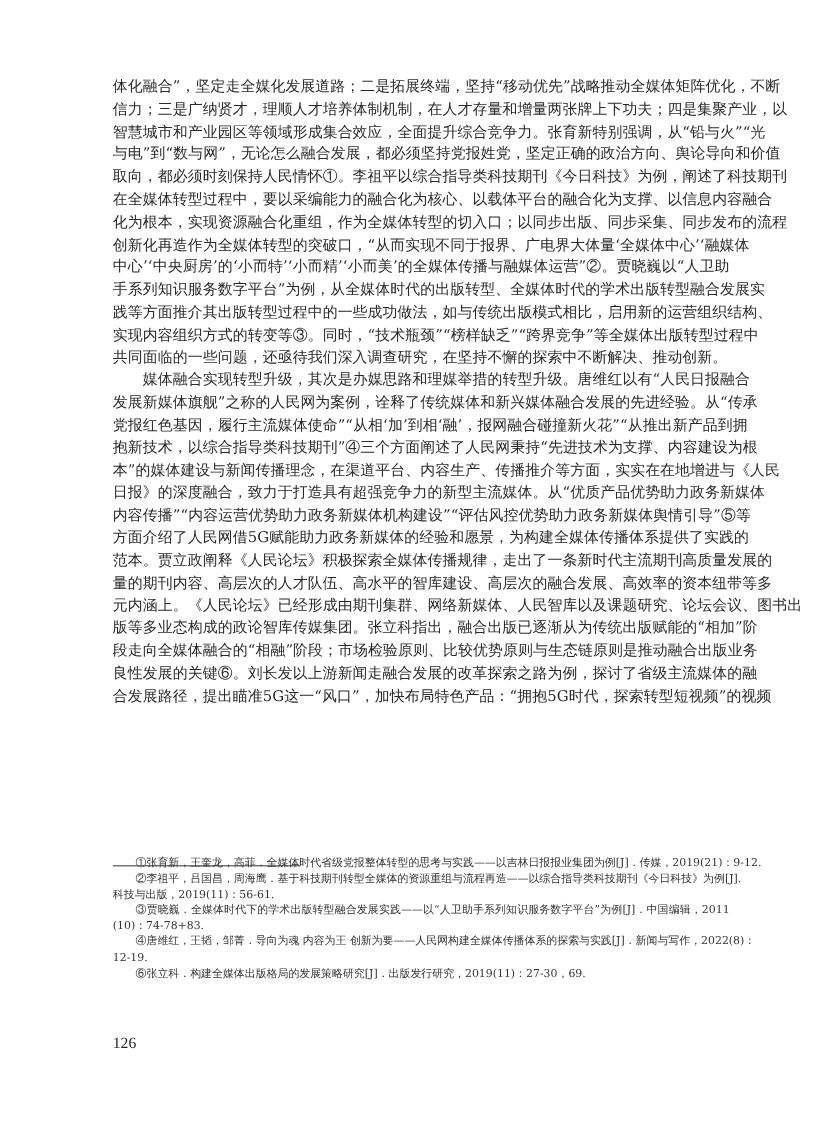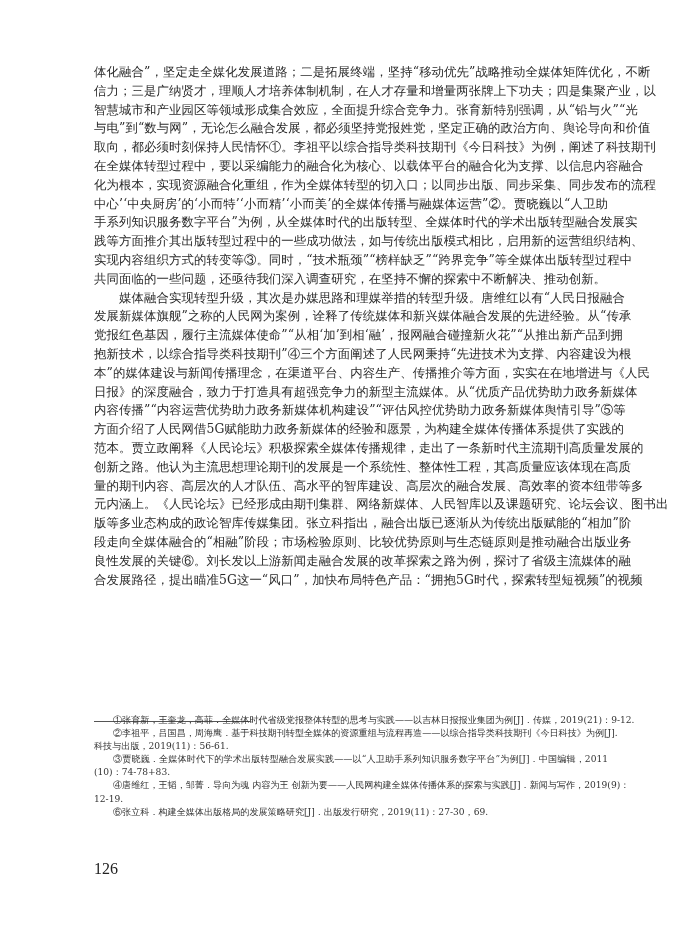--- a/index.html
+++ b/index.html
@@ -9,66 +9,66 @@
   .body-text { position:absolute; left:94px; top:63px; width:514px; }
   .line { height:18.8px; line-height:18.8px; font-size:12.4px; white-space:nowrap;
           text-align:justify; text-align-last:justify; letter-spacing:0.1px; }
   .line.last { text-align-last:left; }
   .line.indent { padding-left:25px; }
   .divider { position:absolute; left:94px; top:721px; width:156px; height:0; border-top:0.8px solid #555; }
   .footnotes { position:absolute; left:94px; top:714px; width:514px; }
   .fn { height:13.1px; line-height:13.1px; font-size:9.1px; white-space:nowrap; color:#333; }
   .fn.indent { padding-left:19px; }
   .fn.just { text-align:justify; text-align-last:justify; }
-  .page-number { position:absolute; left:94px; top:862px; font-size:16px; line-height:14px;
+  .page-number { position:absolute; left:94px; top:862px; font-size:13px; line-height:14px;
                  font-family:"Liberation Serif","DejaVu Serif",serif; color:#222; }
 </style>
 </head>
 <body>
 
 <div class="page">
 
   <div class="body-text">
     <div class="line">体化融合”，坚定走全媒化发展道路；二是拓展终端，坚持“移动优先”战略推动全媒体矩阵优化，不断</div>
     <div class="line">信力；三是广纳贤才，理顺人才培养体制机制，在人才存量和增量两张牌上下功夫；四是集聚产业，以</div>
     <div class="line">智慧城市和产业园区等领域形成集合效应，全面提升综合竞争力。张育新特别强调，从“铅与火”“光</div>
     <div class="line">与电”到“数与网”，无论怎么融合发展，都必须坚持党报姓党，坚定正确的政治方向、舆论导向和价值</div>
     <div class="line">取向，都必须时刻保持人民情怀①。李祖平以综合指导类科技期刊《今日科技》为例，阐述了科技期刊</div>
     <div class="line">在全媒体转型过程中，要以采编能力的融合化为核心、以载体平台的融合化为支撑、以信息内容融合</div>
     <div class="line">化为根本，实现资源融合化重组，作为全媒体转型的切入口；以同步出版、同步采集、同步发布的流程</div>
+    <div class="line">创新化再造作为全媒体转型的突破口，“从而实现不同于报界、广电界大体量‘全媒体中心’‘融媒体</div>
     <div class="line">中心’‘中央厨房’的‘小而特’‘小而精’‘小而美’的全媒体传播与融媒体运营”②。贾晓巍以“人卫助</div>
     <div class="line">手系列知识服务数字平台”为例，从全媒体时代的出版转型、全媒体时代的学术出版转型融合发展实</div>
     <div class="line">践等方面推介其出版转型过程中的一些成功做法，如与传统出版模式相比，启用新的运营组织结构、</div>
     <div class="line">实现内容组织方式的转变等③。同时，“技术瓶颈”“榜样缺乏”“跨界竞争”等全媒体出版转型过程中</div>
     <div class="line last">共同面临的一些问题，还亟待我们深入调查研究，在坚持不懈的探索中不断解决、推动创新。</div>
     <div class="line indent">媒体融合实现转型升级，其次是办媒思路和理媒举措的转型升级。唐维红以有“人民日报融合</div>
     <div class="line">发展新媒体旗舰”之称的人民网为案例，诠释了传统媒体和新兴媒体融合发展的先进经验。从“传承</div>
     <div class="line">党报红色基因，履行主流媒体使命”“从相‘加’到相‘融’，报网融合碰撞新火花”“从推出新产品到拥</div>
     <div class="line">抱新技术，以综合指导类科技期刊”④三个方面阐述了人民网秉持“先进技术为支撑、内容建设为根</div>
     <div class="line">本”的媒体建设与新闻传播理念，在渠道平台、内容生产、传播推介等方面，实实在在地增进与《人民</div>
     <div class="line">日报》的深度融合，致力于打造具有超强竞争力的新型主流媒体。从“优质产品优势助力政务新媒体</div>
     <div class="line">内容传播”“内容运营优势助力政务新媒体机构建设”“评估风控优势助力政务新媒体舆情引导”⑤等</div>
     <div class="line">方面介绍了人民网借5G赋能助力政务新媒体的经验和愿景，为构建全媒体传播体系提供了实践的</div>
     <div class="line">范本。贾立政阐释《人民论坛》积极探索全媒体传播规律，走出了一条新时代主流期刊高质量发展的</div>
-    <div class="line">创新之路。他认为主流思想理论期刊的发展是一个系统性、整体性工程，其高质量应该体现在高质</div>
     <div class="line">量的期刊内容、高层次的人才队伍、高水平的智库建设、高层次的融合发展、高效率的资本纽带等多</div>
     <div class="line">元内涵上。《人民论坛》已经形成由期刊集群、网络新媒体、人民智库以及课题研究、论坛会议、图书出</div>
     <div class="line">版等多业态构成的政论智库传媒集团。张立科指出，融合出版已逐渐从为传统出版赋能的“相加”阶</div>
     <div class="line">段走向全媒体融合的“相融”阶段；市场检验原则、比较优势原则与生态链原则是推动融合出版业务</div>
     <div class="line">良性发展的关键⑥。刘长发以上游新闻走融合发展的改革探索之路为例，探讨了省级主流媒体的融</div>
     <div class="line">合发展路径，提出瞄准5G这一“风口”，加快布局特色产品：“拥抱5G时代，探索转型短视频”的视频</div>
   </div>
 
   <div class="divider"></div>
 
   <div class="footnotes">
     <div class="fn indent">①张育新，王奎龙，高菲．全媒体时代省级党报整体转型的思考与实践——以吉林日报报业集团为例[J]．传媒，2019(21)：9-12.</div>
     <div class="fn indent just">②李祖平，吕国昌，周海鹰．基于科技期刊转型全媒体的资源重组与流程再造——以综合指导类科技期刊《今日科技》为例[J].</div>
     <div class="fn">科技与出版，2019(11)：56-61.</div>
     <div class="fn indent just">③贾晓巍．全媒体时代下的学术出版转型融合发展实践——以“人卫助手系列知识服务数字平台”为例[J]．中国编辑，2011</div>
     <div class="fn">(10)：74-78+83.</div>
-    <div class="fn indent just">④唐维红，王韬，邹菁．导向为魂 内容为王 创新为要——人民网构建全媒体传播体系的探索与实践[J]．新闻与写作，2019(9)：</div>
+    <div class="fn indent just">④唐维红，王韬，邹菁．导向为魂 内容为王 创新为要——人民网构建全媒体传播体系的探索与实践[J]．新闻与写作，2022(8)：</div>
     <div class="fn">12-19.</div>
     <div class="fn indent">⑥张立科．构建全媒体出版格局的发展策略研究[J]．出版发行研究，2019(11)：27-30，69.</div>
   </div>
 
   <div class="page-number">126</div>
 </div>
 
 </body></html>

